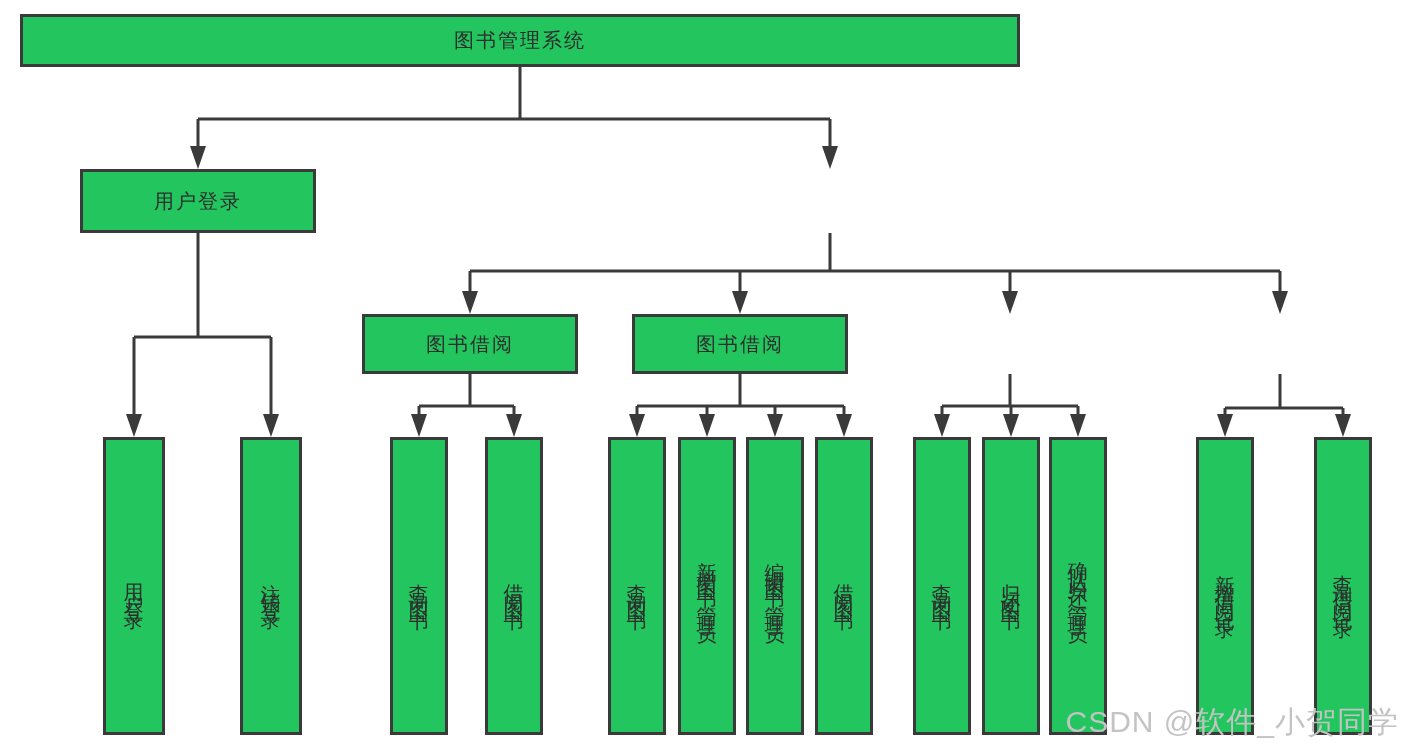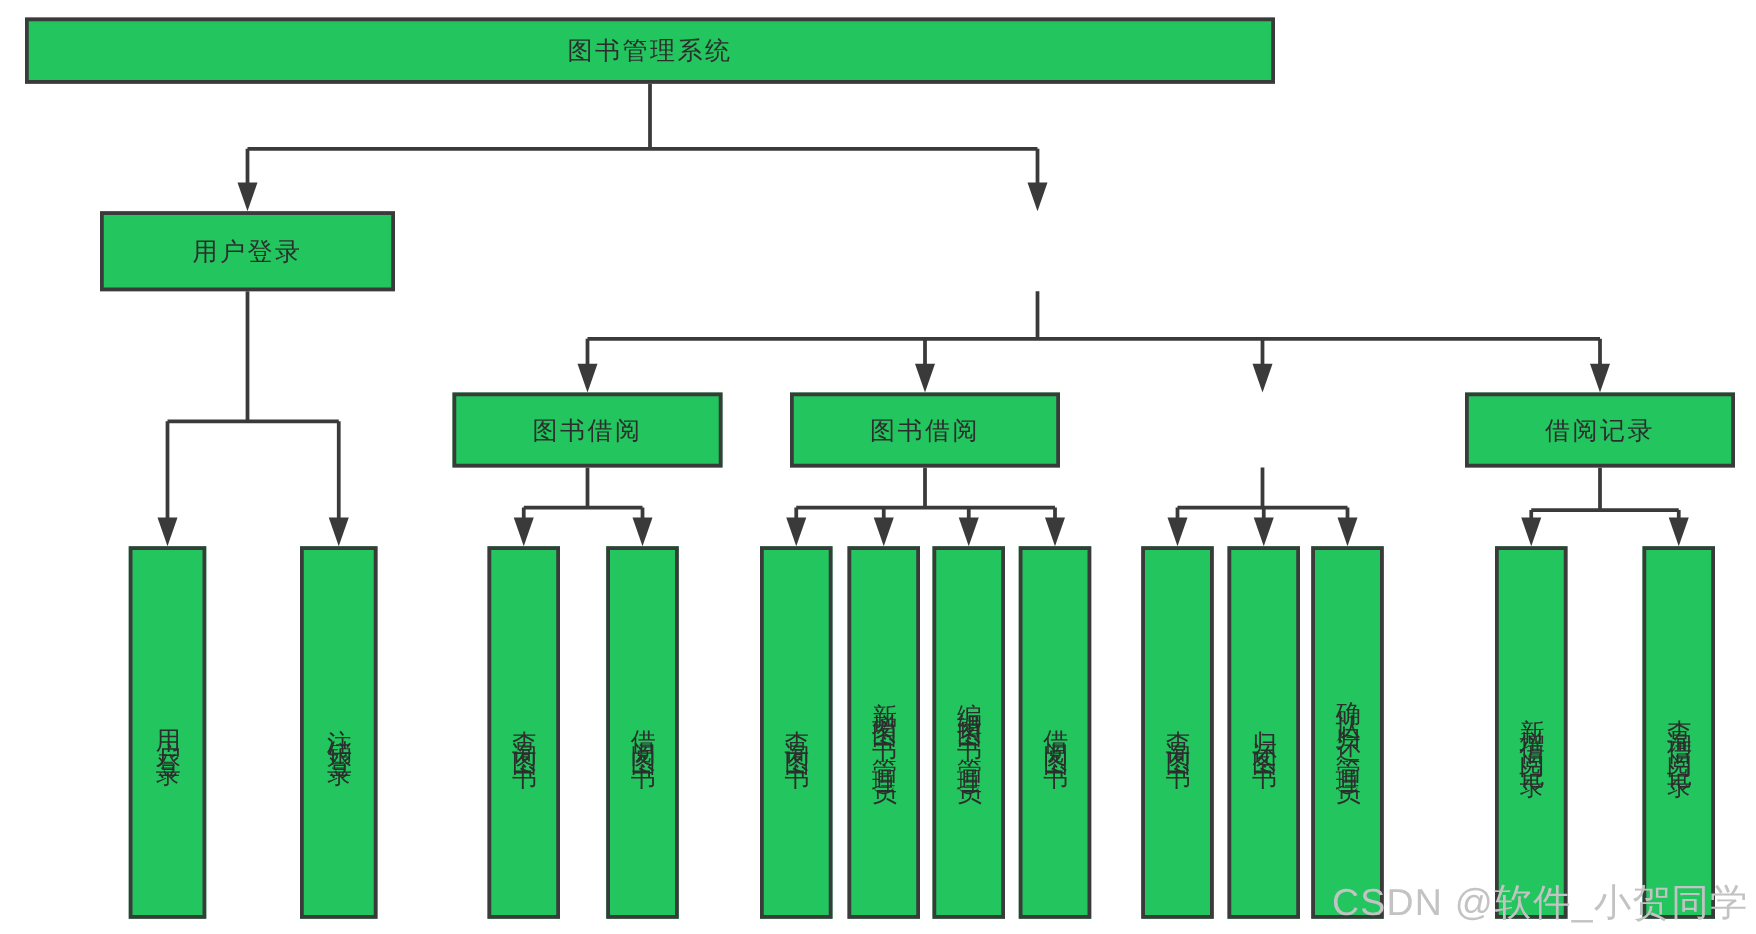--- a/index.html
+++ b/index.html
@@ -62,21 +62,20 @@
       <use href="#arr" transform="translate(1343,437)"></use>
     </g>
   </svg>
 
   <div class="box h" style="left:20px;top:14px;width:1000px;height:53px">图书管理系统</div>
 
   <div class="box h" style="left:80px;top:169px;width:236px;height:64px">用户登录</div>
 
   <div class="box h" style="left:362px;top:314px;width:216px;height:60px">图书借阅</div>
   <div class="box h" style="left:632px;top:314px;width:216px;height:60px">图书借阅</div>
-  <div class="box h" style="left:1172px;top:314px;width:216px;height:60px">借阅记录</div>
 
   <div class="box v" style="left:103px;top:437px;width:62px;height:298px">用户登录</div>
   <div class="box v" style="left:240px;top:437px;width:62px;height:298px">注销登录</div>
 
   <div class="box v" style="left:390px;top:437px;width:58px;height:298px">查询图书</div>
   <div class="box v" style="left:485px;top:437px;width:58px;height:298px">借阅图书</div>
 
   <div class="box v" style="left:608px;top:437px;width:58px;height:298px">查询图书</div>
   <div class="box v" style="left:678px;top:437px;width:58px;height:298px">新增图书（管理员）</div>
   <div class="box v" style="left:746px;top:437px;width:58px;height:298px">编辑图书（管理员）</div>

